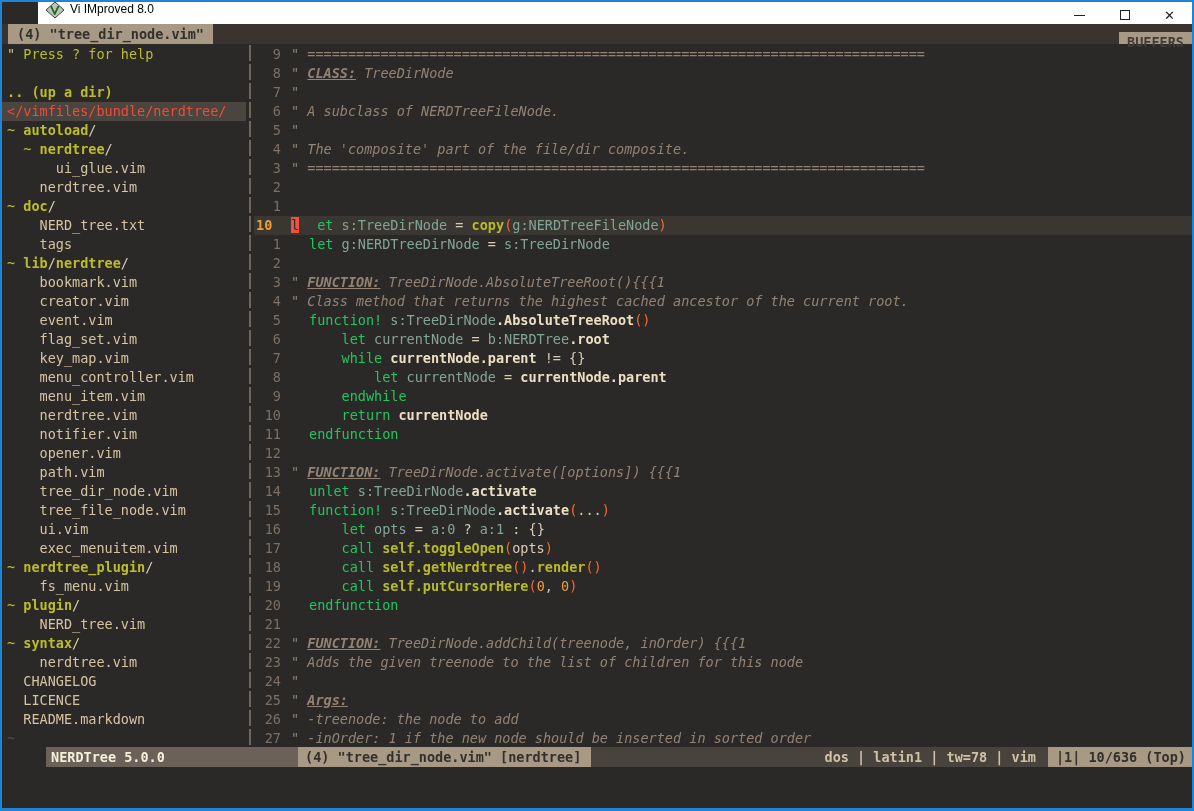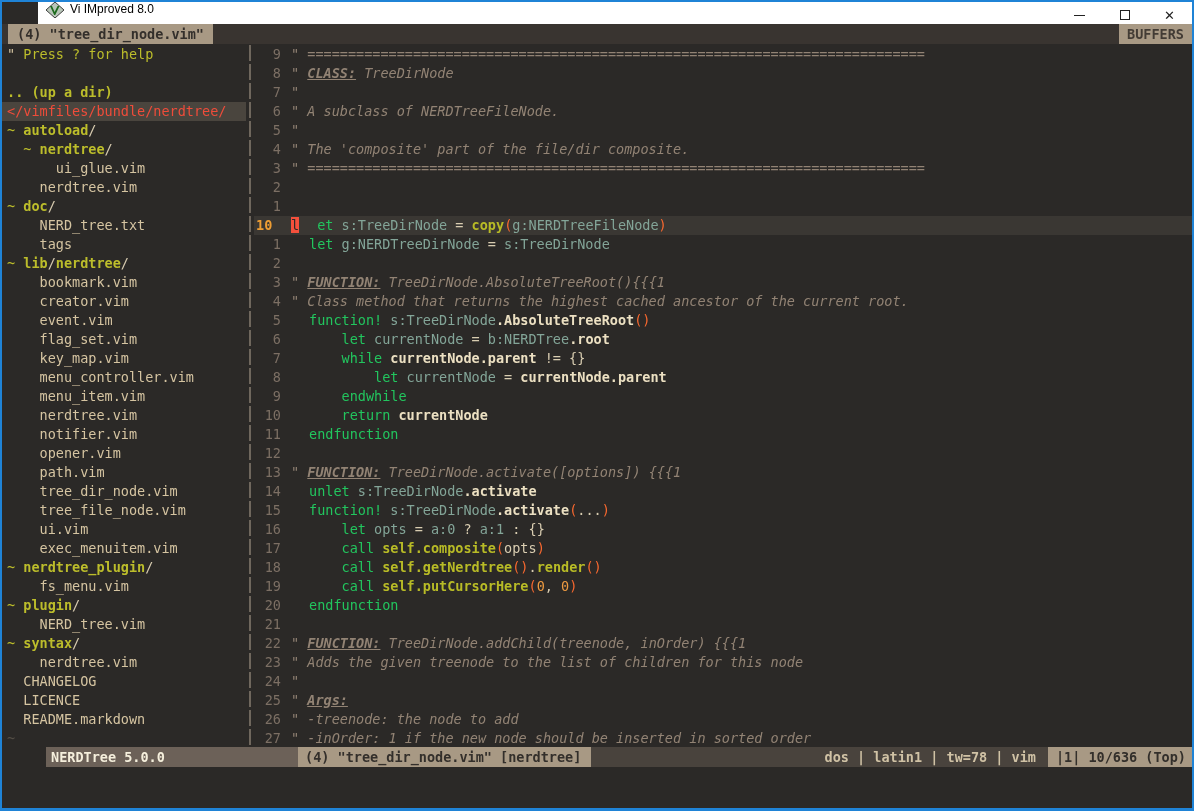--- a/index.html
+++ b/index.html
@@ -25,21 +25,21 @@
   .winbtn .max-glyph { width:10px; height:10px; border:1px solid #222; }
   .winbtn .close-glyph { font-size:13px; color:#222; line-height:1; }
   
   .tabline {
     height:20px; background:#393430; flex:none;
     display:flex; align-items:stretch;
     font-size:13.5px; font-weight:bold; line-height:20px;
   }
   .tabline .tab-sel { background:#a89984; color:#332f2b; padding:0 9px; margin-left:6px; white-space:pre; }
   .tabline .tab-fill { flex:1 1 auto; }
-  .tabline .buffers { background:#a89984; color:#433c35; padding:0 8px; }
+  .tabline .buffers { background:#a89984; color:#433c35; padding:0 8px;margin-top:8px; }
   
   .main { height:703px; flex:none; display:flex; padding-top:1px; overflow:hidden; }
   .tree-pane { width:244px; flex:none; overflow:hidden; font-size:13.5px; }
   .tree-pane .row { height:19px; line-height:19px; white-space:pre; padding-left:5px; overflow:hidden; }
   .tree-pane .row.root-hl { background:#4a453e; }
   .vsep { width:8px; flex:none; position:relative; }
   .vsep i { position:absolute; left:3px; top:0; bottom:0; width:2px;
     background:repeating-linear-gradient(to bottom,#6f675d 0 16px, transparent 16px 19px); }
   .code-pane { flex:1 1 auto; overflow:hidden; font-size:13.5px; }
   .code-pane .row { height:19px; line-height:19px; display:flex; overflow:hidden; }
@@ -248,21 +248,21 @@
       <div class="row">
         <span class="ln">15</span>
         <span class="txt"><span class="s-kw">function!</span><span class="s-tx"> </span><span class="s-id">s:TreeDirNode</span><span class="s-txb">.activate</span><span class="s-dl">(</span><span class="s-tx">...</span><span class="s-dl">)</span></span>
       </div>
       <div class="row">
         <span class="ln">16</span>
         <span class="txt"><span class="s-tx">    </span><span class="s-kw">let</span><span class="s-tx"> </span><span class="s-id">opts</span><span class="s-tx"> = </span><span class="s-id">a:0</span><span class="s-tx"> ? </span><span class="s-id">a:1</span><span class="s-tx"> : {}</span></span>
       </div>
       <div class="row">
         <span class="ln">17</span>
-        <span class="txt"><span class="s-tx">    </span><span class="s-kw">call</span><span class="s-tx"> </span><span class="s-fn">self.composite</span><span class="s-dl">(</span><span class="s-tx">opts</span><span class="s-dl">)</span></span>
+        <span class="txt"><span class="s-tx">    </span><span class="s-kw">call</span><span class="s-tx"> </span><span class="s-fn">self.toggleOpen</span><span class="s-dl">(</span><span class="s-tx">opts</span><span class="s-dl">)</span></span>
       </div>
       <div class="row">
         <span class="ln">18</span>
         <span class="txt"><span class="s-tx">    </span><span class="s-kw">call</span><span class="s-tx"> </span><span class="s-fn">self.getNerdtree</span><span class="s-dl">()</span><span class="s-tx">.</span><span class="s-fn">render</span><span class="s-dl">()</span></span>
       </div>
       <div class="row">
         <span class="ln">19</span>
         <span class="txt"><span class="s-tx">    </span><span class="s-kw">call</span><span class="s-tx"> </span><span class="s-fn">self.putCursorHere</span><span class="s-dl">(</span><span class="s-nr">0</span><span class="s-tx">, </span><span class="s-nr">0</span><span class="s-dl">)</span></span>
       </div>
       <div class="row">

